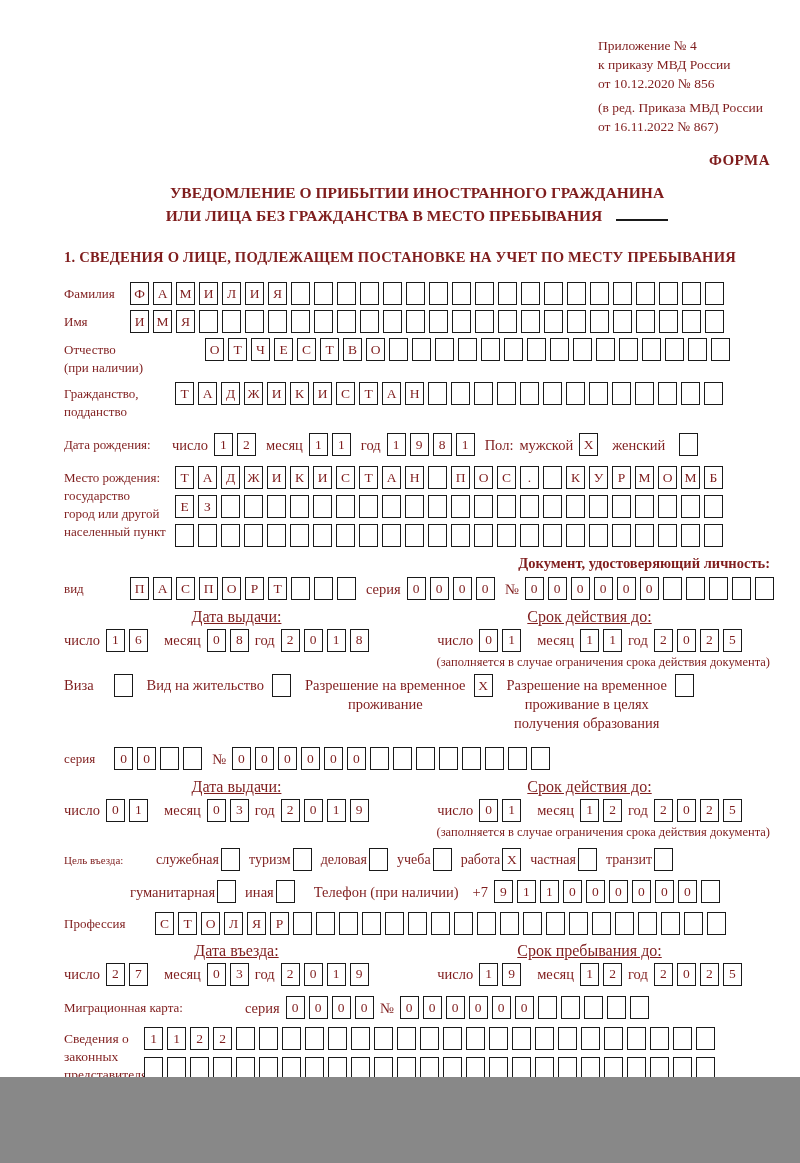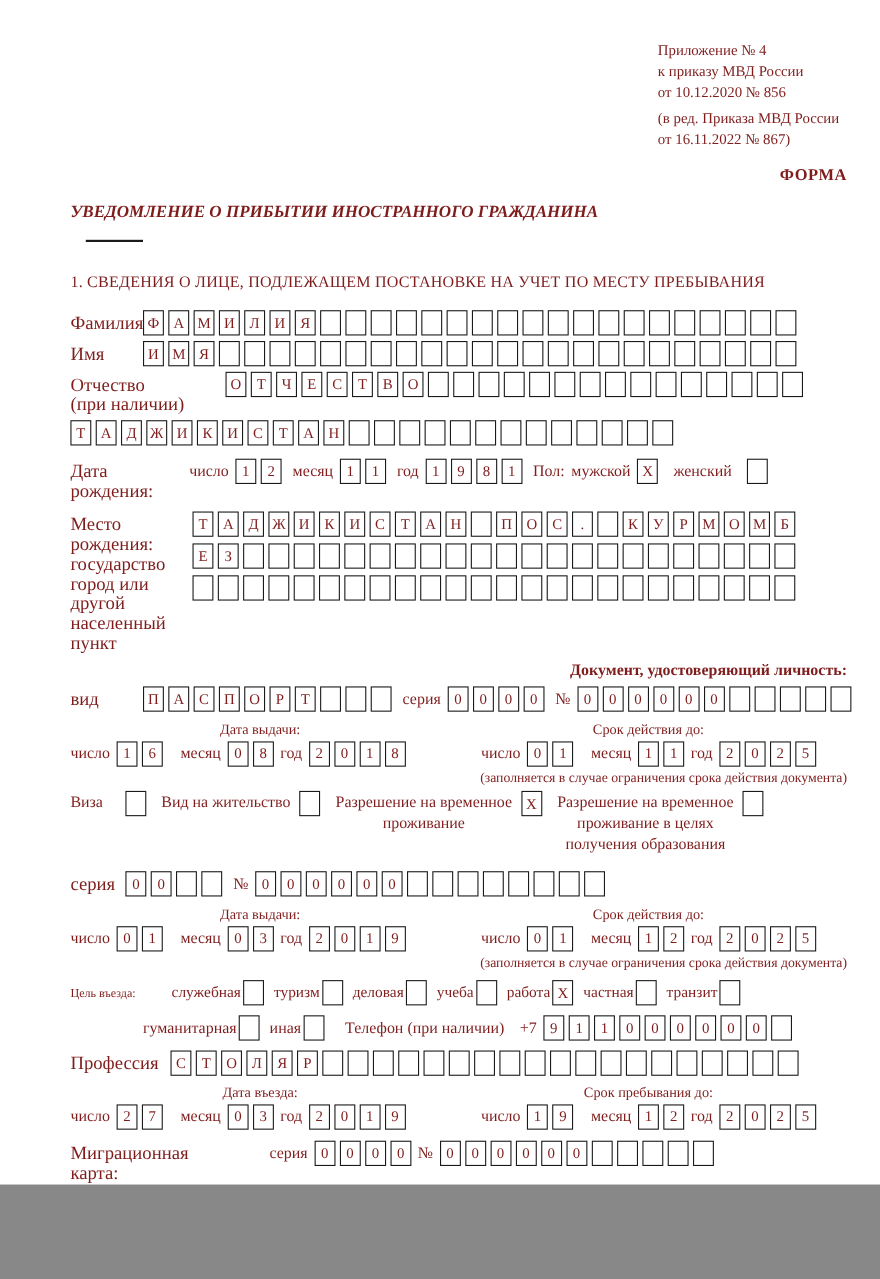--- a/index.html
+++ b/index.html
@@ -6,44 +6,44 @@
   html,body { background:#888; }
   .page {
     width:800px; height:1077px; margin:0 auto; background:#ffffff; color:#7f1d1d;
     font-family:"Liberation Serif","DejaVu Serif",serif;
     padding:36px 30px 10px 64px; overflow:hidden; position:relative;
   }
   
   .annex { margin-left:auto; width:172px; font-size:13.5px; line-height:19px; }
   .annex .rev { margin-top:5px; }
   .form-caption { text-align:right; font-weight:bold; font-size:15px; margin-top:16px; letter-spacing:.5px; }
-  .title { font-weight:bold; font-size:15.5px; line-height:23px; margin-top:12px;font-style:italic; }
+  .title { text-align:center; font-weight:bold; font-size:15.5px; line-height:23px; margin-top:12px; }
   .blank-line { display:inline-block; width:52px; border-bottom:2px solid #1a1a1a; margin-left:14px; height:14px; }
-  .section-title { font-weight:normal; font-size:14.6px; margin-top:22px; letter-spacing:.2px; }
+  .section-title { font-weight:bold; font-size:14.6px; margin-top:22px; letter-spacing:.2px; }
 
   .frow { display:flex; align-items:flex-start; margin-top:5px; }
-  .lbl { font-size:17px; line-height:18px; padding-top:3px; flex:none; white-space:pre-line; }
+  .lbl { font-size:13px; line-height:18px; padding-top:3px; flex:none; white-space:pre-line; }
   .dlbl { font-size:14.5px; line-height:24px; flex:none; }
   .w50{width:50px}.w66{width:66px}.w80{width:80px}.w91{width:91px}
   .w108{width:108px}.w111{width:111px}.w141{width:141px}.w150{width:151px}
 
   .cells { display:flex; gap:4px; flex:none; }
   .cell {
     width:19px; height:23px; flex:none; border:1.6px solid #1a1a1a;
     display:inline-flex; align-items:center; justify-content:center;
     font-size:13.5px; background:#fff;
   }
   .cellcol { display:flex; flex-direction:column; gap:6px; }
 
   .center-bold { text-align:right; font-weight:bold; font-size:14.5px; margin-top:8px; }
 
   .dates-duo { display:flex; margin-top:7px; }
   .date-col-l { width:345px; }
   .date-col-r { flex:1; }
-  .date-head { text-align:center; font-size:13px; margin-bottom:2px; }
+  .date-head { text-align:center; font-size:16px; margin-bottom:2px;text-decoration:underline; }
   .date-line { display:flex; gap:6px; align-items:center; }
   .gap8 { width:4px; }
   .dates-note { text-align:right; font-size:12.5px; margin-top:3px; }
 
   .intro { font-size:14.5px; line-height:26px; margin-top:8px; }
   .permit-row { display:flex; gap:14px; margin-top:4px; align-items:flex-start; }
   .permit-item { display:flex; gap:8px; align-items:flex-start; }
   .permit-item .pl { font-size:14.5px; line-height:19px; white-space:pre-line; text-align:center; padding-top:2px; }
 
   .purpose-row { font-size:14px; }
@@ -61,21 +61,21 @@
     <div>к приказу МВД России</div>
     <div>от 10.12.2020 № 856</div>
     <div class="rev">(в ред. Приказа МВД России</div>
     <div>от 16.11.2022 № 867)</div>
   </div>
 
   <div class="form-caption">ФОРМА</div>
 
   <div class="title">
     <div>УВЕДОМЛЕНИЕ О ПРИБЫТИИ ИНОСТРАННОГО ГРАЖДАНИНА</div>
-    <div><span class="blank-line"></span></div>
+    <div><span>ИЛИ ЛИЦА БЕЗ ГРАЖДАНСТВА В МЕСТО ПРЕБЫВАНИЯ</span><span class="blank-line"></span></div>
   </div>
 
   <div class="section-title">1. СВЕДЕНИЯ О ЛИЦЕ, ПОДЛЕЖАЩЕМ ПОСТАНОВКЕ НА УЧЕТ ПО МЕСТУ ПРЕБЫВАНИЯ</div>
 
   <div class="frow" style="margin-top:16px">
     <div class="lbl w66">Фамилия</div>
     <div class="cells">
         <span class="cell">Ф</span>
         <span class="cell">А</span>
         <span class="cell">М</span>
@@ -161,20 +161,22 @@
         <span class="cell"></span>
         <span class="cell"></span>
         <span class="cell"></span>
         <span class="cell"></span>
         <span class="cell"></span>
         <span class="cell"></span>
       </div>
   </div>
 
   <div class="frow">
+    <div class="lbl w111">Гражданство,
+подданство</div>
     <div class="cells">
         <span class="cell">Т</span>
         <span class="cell">А</span>
         <span class="cell">Д</span>
         <span class="cell">Ж</span>
         <span class="cell">И</span>
         <span class="cell">К</span>
         <span class="cell">И</span>
         <span class="cell">С</span>
         <span class="cell">Т</span>

